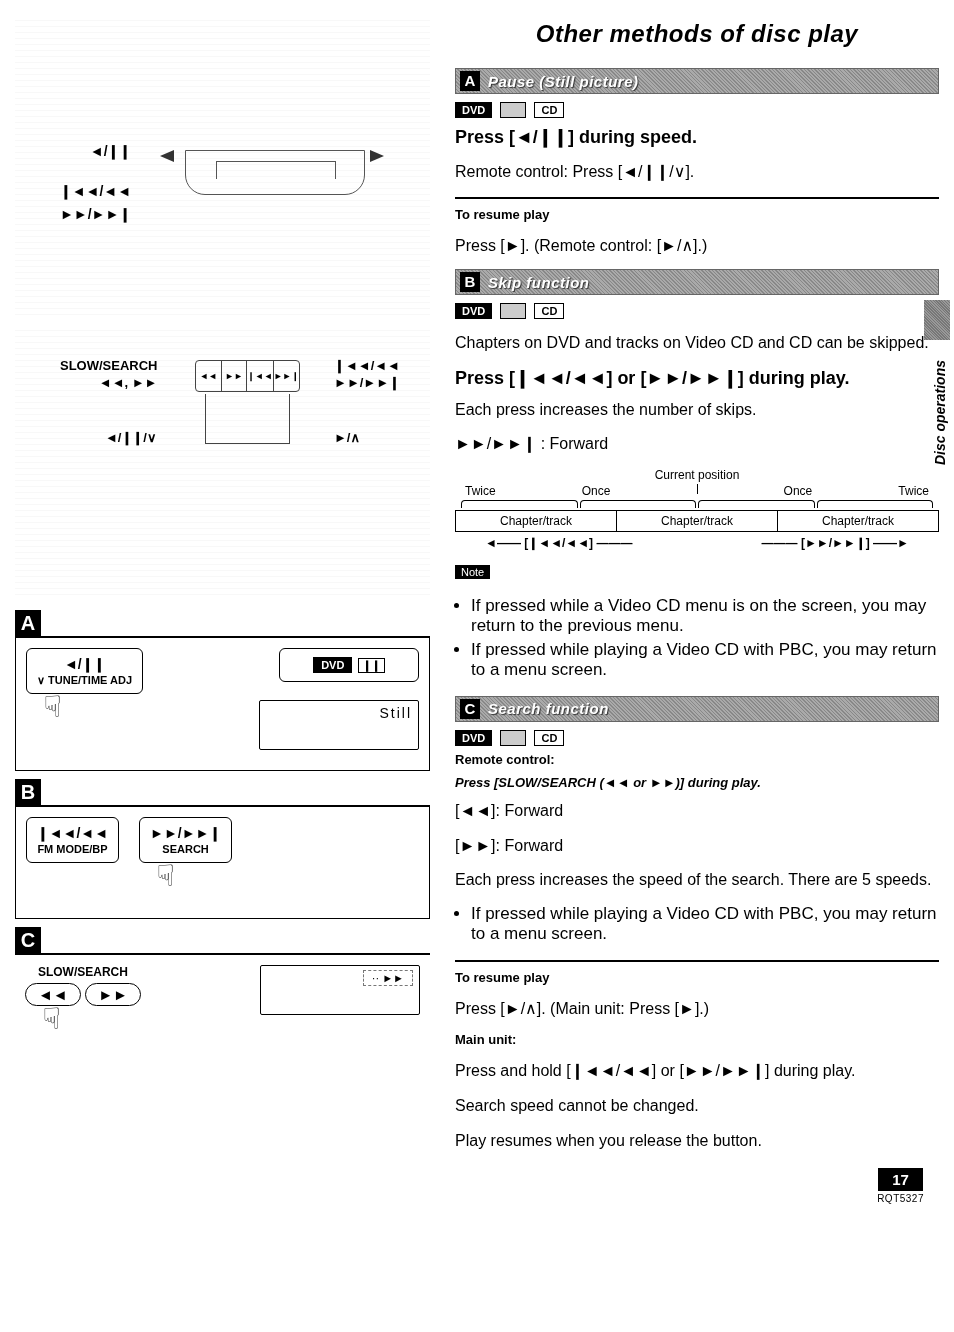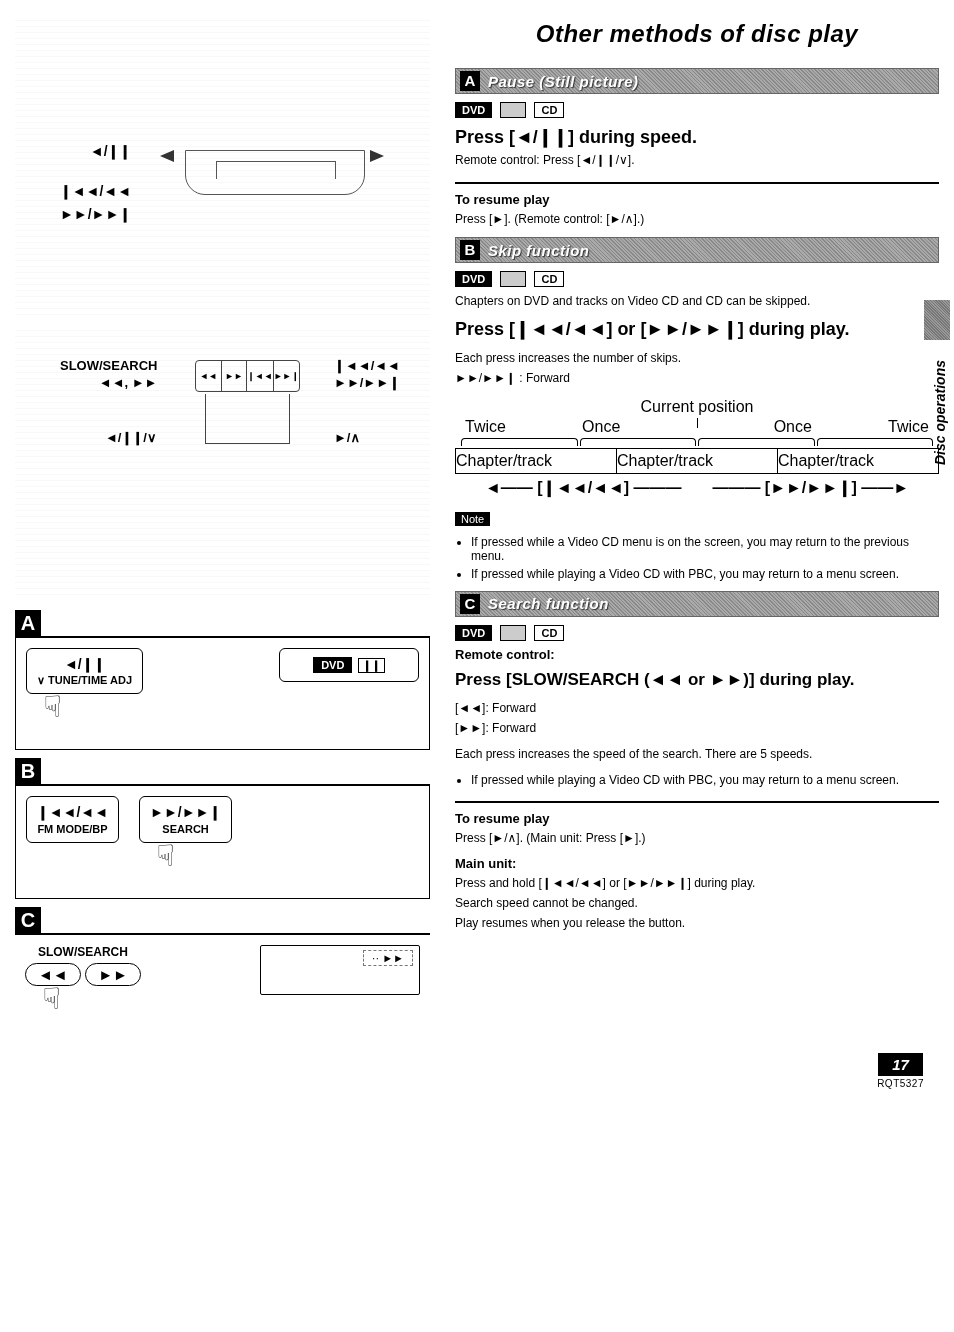--- a/index.html
+++ b/index.html
@@ -156,32 +156,32 @@
   .section-bar .title{
     color:#fff;font-style:italic;font-weight:bold;font-size:15px;
     text-shadow:1px 1px 1px #333;
     letter-spacing:0.5px;
   }
   .disc-chips{display:flex;gap:8px;align-items:center;margin:6px 0;}
   .chip{border:1.5px solid #000;padding:1px 6px;font-size:11px;font-weight:bold;}
   .chip.inv{background:#000;color:#fff;}
   .chip.grey{background:#ccc;}
   .instr-head{font-size:18px;font-weight:bold;margin:8px 0 2px;}
-  .body-text{font-size:12px;margin:4px 0;line-height:1.35;}
+  .body-text{font-size:16px;margin:13px 0;line-height:1.35;}
   .hr{border:none;border-top:2.5px solid #000;margin:14px 0 8px;}
   .sub-head{font-size:13px;font-weight:bold;margin-top:6px;}
   .note-chip{background:#000;color:#fff;font-size:11px;font-weight:normal;padding:1px 6px;display:inline-block;}
-  ul.bullets{list-style:disc;padding-left:16px;font-size:12px;margin:8px 0;}
+  ul.bullets{list-style:disc;padding-left:16px;font-size:17px;margin:16px 0;}
   ul.bullets li{margin-bottom:4px;}
   
   .skip-diag{
     border-top:0;
     margin:12px 0;
-    font-size:16px;
-    text-align:left;
+    font-size:12px;
+    text-align:center;
   }
   .skip-diag .pos-row{display:flex;justify-content:center;margin-bottom:2px;}
   .skip-diag .lbl-row{display:flex;justify-content:space-between;padding:0 10px;}
   .skip-diag .track-row{display:flex;border:1px solid #000;}
   .skip-diag .track-row > div{flex:1;border-right:1px solid #000;padding:3px 0;}
   .skip-diag .track-row > div:last-child{border-right:none;}
   .skip-diag .arrow-row{display:flex;justify-content:space-between;padding:4px 30px 0;font-weight:bold;}
   .brackets{display:flex;justify-content:space-between;padding:0 5px;margin:2px 0;}
   .brace{border:1px solid #000;border-bottom:none;height:8px;flex:1;margin:0 1px;border-radius:4px 4px 0 0;}
   
@@ -194,21 +194,21 @@
   }
   .side-patch{
     position:absolute;right:4px;top:300px;width:26px;height:40px;
     background:repeating-linear-gradient(45deg,#777 0 1px,#999 1px 2px);
   }
   
   .page-num{
     position:absolute;bottom:20px;right:30px;text-align:center;
   }
   .page-num .box{
-    background:#000;color:#fff;font-style:italic;font-weight:bold;
+    background:#000;color:#fff;font-weight:bold;
     padding:3px 14px;font-size:15px;display:inline-block;
   }
   .page-num .code{font-size:10px;margin-top:2px;letter-spacing:0.5px;}
 </style>
 </head>
 <body>
 
 <div class="left-col">
 
   
@@ -255,20 +255,23 @@
         <div class="btn-draw">
           <div class="btn-sym">◄/❙❙</div>
           <div>∨ TUNE/TIME ADJ</div>
         </div>
         <span class="hand"></span>
       </div>
       <div style="flex:1;display:flex;flex-direction:column;align-items:flex-end;gap:18px;">
         <div class="display-draw">
           <span class="dvd-chip">DVD</span>
           <span style="border:1px solid #000;padding:0 3px;font-size:11px;">❙❙</span>
+        </div>
+        <div class="screen-draw">
+          <span class="caption">Still</span>
         </div>
       </div>
     </div>
   </div>
 
   
   <span class="letter-badge">B</span>
   <div class="panel panel-top-rule">
     <div class="panel-inner" style="justify-content:flex-start;gap:20px;">
       <div style="text-align:center;">
@@ -376,21 +379,21 @@
   <div class="section-bar">
     <span class="letter">C</span>
     <span class="title">Search function</span>
   </div>
   <div class="disc-chips">
     <span class="chip inv">DVD</span>
     <span class="chip grey">&nbsp;&nbsp;&nbsp;&nbsp;</span>
     <span class="chip">CD</span>
   </div>
   <div class="sub-head">Remote control:</div>
-  <div class="instr-head" style="font-size:17px;">Press [SLOW/SEARCH (◄◄ or ►►)] during play.</div>
+  <div class="instr-head" style="font-size:13px;font-style:italic;">Press [SLOW/SEARCH (◄◄ or ►►)] during play.</div>
   <div class="body-text" style="margin-top:10px;">[◄◄]: Forward</div>
   <div class="body-text">[►►]: Forward</div>
   <div class="body-text" style="margin-top:10px;">Each press increases the speed of the search. There are 5 speeds.</div>
   <ul class="bullets" style="margin-top:10px;">
     <li>If pressed while playing a Video CD with PBC, you may return to a menu screen.</li>
   </ul>
   <hr class="hr">
   <div class="sub-head">To resume play</div>
   <div class="body-text">Press [►/∧]. (Main unit: Press [►].)</div>
   <div class="sub-head" style="margin-top:10px;">Main unit:</div>

